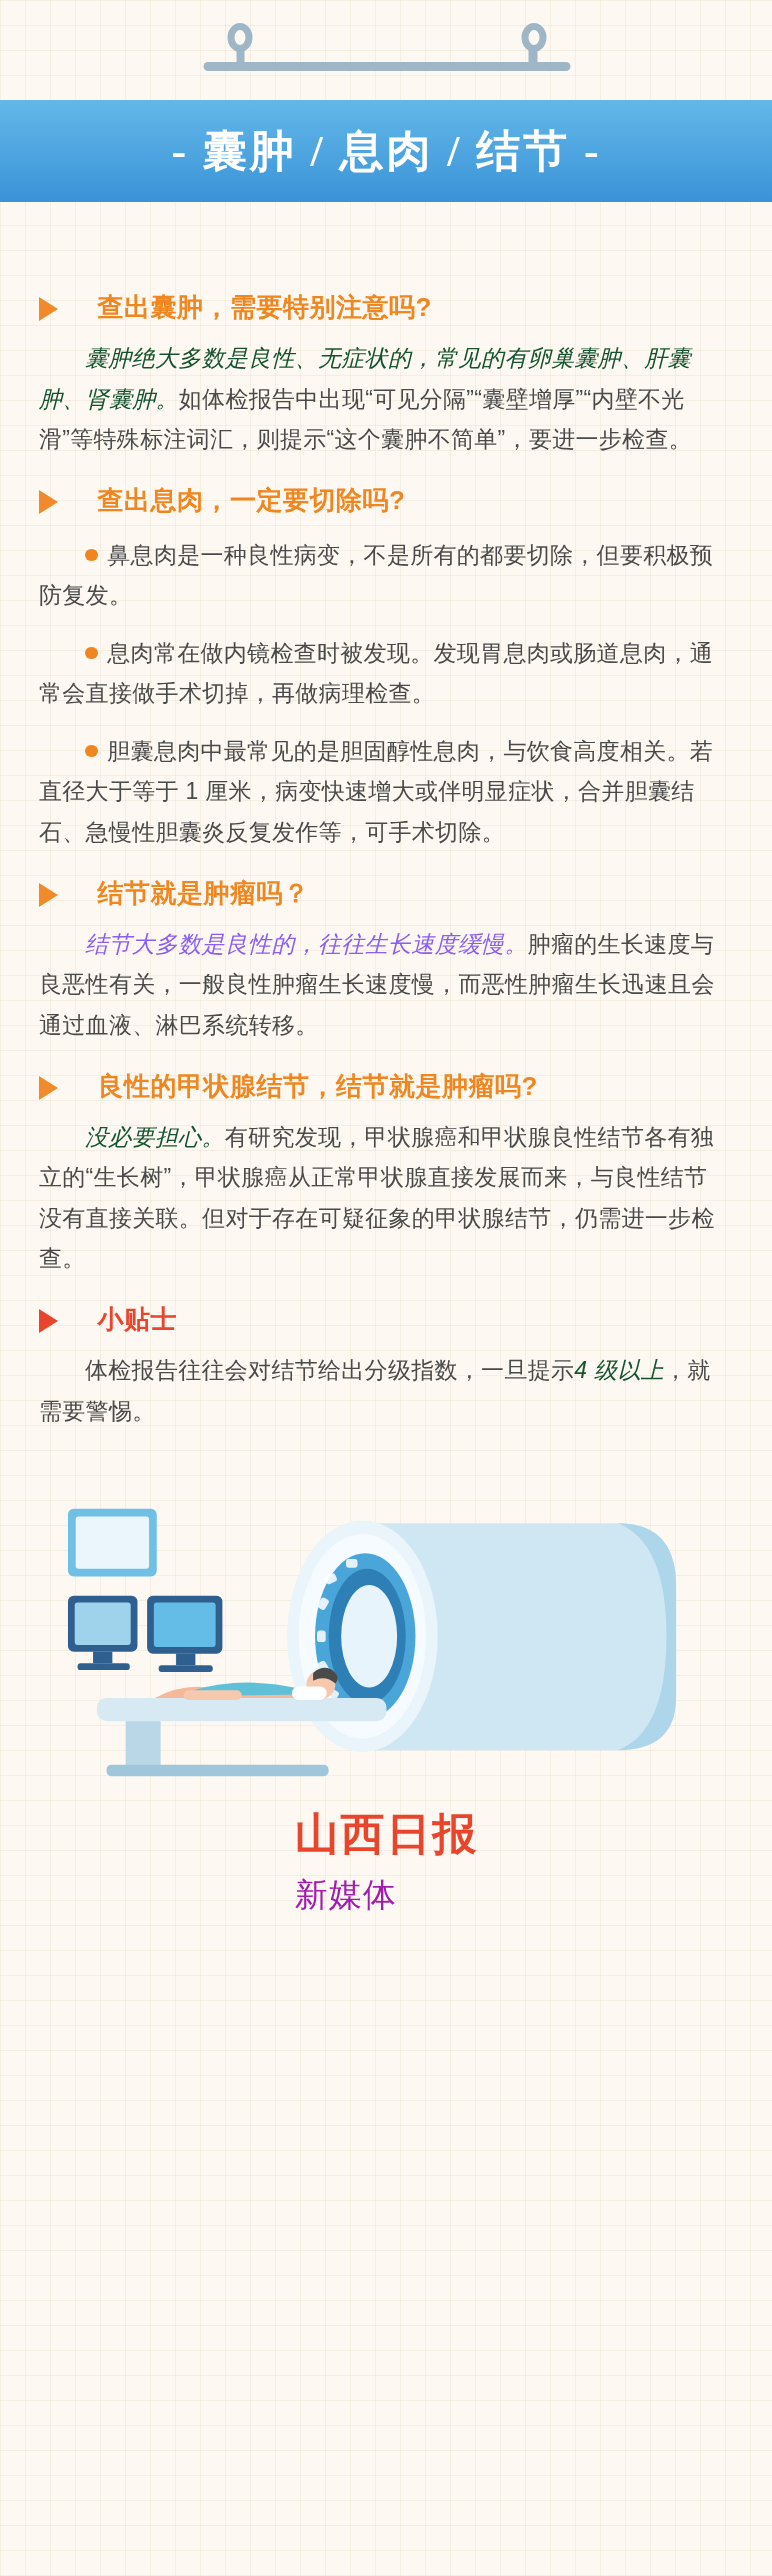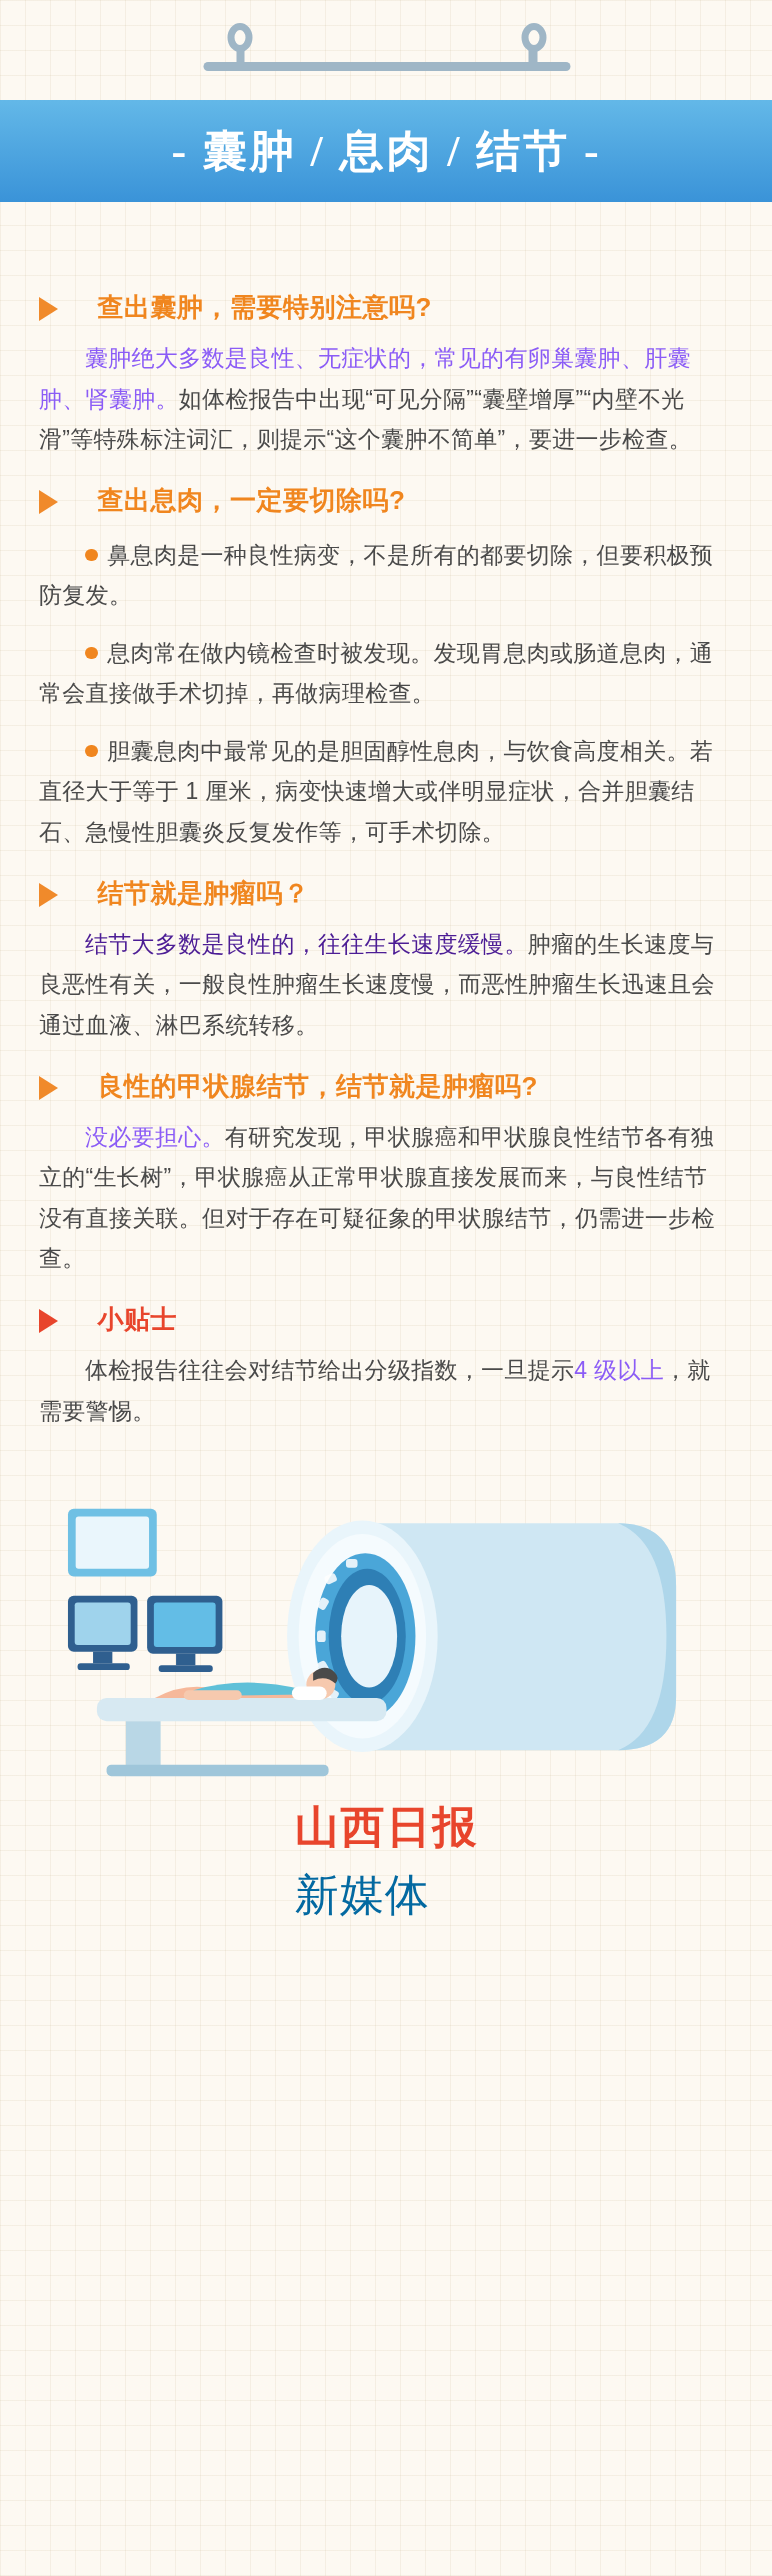--- a/index.html
+++ b/index.html
@@ -129,24 +129,26 @@
 
   .para {
     color: #4a4a4a;
     font-size: 23px;
     line-height: 1.75;
     margin: 13.5px 0 0 0;
     text-indent: 46px;
     letter-spacing: 0.3px;
   }
   .para .hl-orange {
+    color: #14532d;
+    font-style: italic;
+  }
+  .para .hl-red {
     color: #8b5cf6;
-  }
-  .para .hl-red {
-    color: #4c1d95;
+    font-style: italic;
   }
   .bullet-para {
     color: #4a4a4a;
     font-size: 23px;
     line-height: 1.75;
     margin: 17.4px 0 0 0;
     text-indent: 46px;
     letter-spacing: 0.3px;
   }
   .dot {
@@ -181,22 +183,22 @@
   }
   .logo-cn {
     font-family: "Liberation Serif", serif;
     font-size: 44px;
     font-weight: bold;
     color: #e8452c;
     letter-spacing: 1.9px;
   }
   .logo-sub {
     font-family: "Liberation Serif", serif;
-    font-size: 44px;
-    color: #0369a1;
+    font-size: 33px;
+    color: #a21caf;
     letter-spacing: 1px;
   }
 </style>
 </head>
 <body>
 
 <div class="bg-grid"></div>
 
 <div class="page">
 

